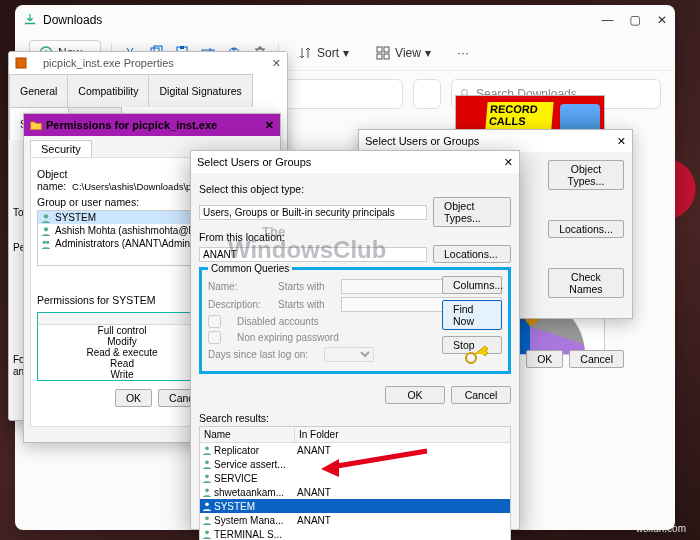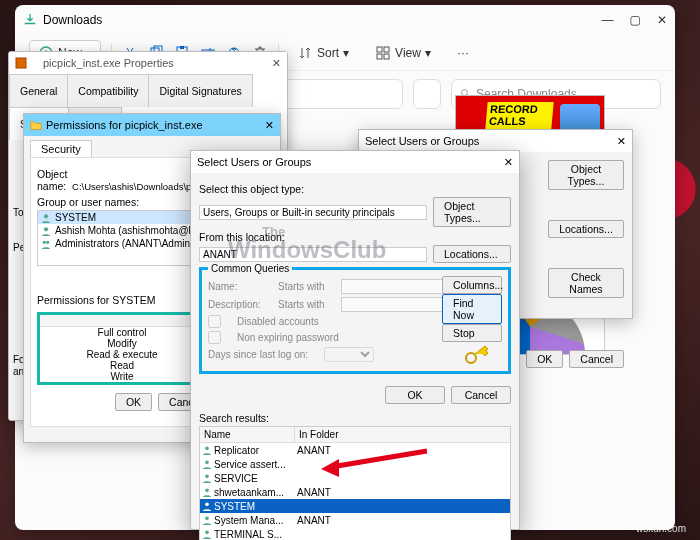--- a/index.html
+++ b/index.html
@@ -48,31 +48,31 @@
 .tabs { display:flex; font-size:10.5px; background:#fff; }
 .tab { padding:10px 10px; border:1px solid #ccc; border-bottom:none; margin-right:-1px; background:#f0f0f0; }
 .tab.active { background:#fff; }
 .tabs-row2 { display:flex; font-size:10.5px; background:#fff; }
 
 
 .win-perms {
   position:absolute; left:23px; top:113px; width:258px; height:330px;
   background:#f4f4f4; border:1px solid #bbb; box-shadow:0 4px 16px rgba(0,0,0,.25);
 }
-.perms-title { display:flex; align-items:center; height:22px; padding:0 6px; font-size:11px; background:#7dd3fc; }
+.perms-title { display:flex; align-items:center; height:22px; padding:0 6px; font-size:11px; background:#a21caf;font-weight:bold; }
 .perms-title svg { margin-right:4px; }
 .tabbar { display:flex; font-size:11px; padding:4px 6px 0; }
 .tabbar .ptab { padding:2px 10px; border:1px solid #ccc; border-bottom:none; background:#fff; }
 .perms-body { background:#fff; margin:0 6px; border:1px solid #ddd; padding:6px; font-size:10.5px; height:270px; }
 .lbl { font-size:10.5px; margin:4px 0 2px; }
 .textfield { width:100%; border:1px solid #ccc; font-size:10px; padding:1px 3px; background:#fff; }
 .userlist { border:1px solid #ccc; height:56px; overflow:hidden; }
 .userlist .u { display:flex; align-items:center; gap:4px; padding:1px 3px; font-size:10px; }
 .u-sel { background:#cde6ff; }
-.permlist { border:3px solid #14b8a6; margin-top:6px; }
+.permlist { border:1px solid #14b8a6; margin-top:6px; }
 .permlist-head { display:flex; font-size:10px; background:#f5f5f5; border-bottom:1px solid #ddd; }
 .permlist-head span:first-child { flex:1; padding:1px 4px; }
 .permlist-head span { width:30px; text-align:center; }
 .permlist .row { display:flex; font-size:10px; padding:0 4px; }
 .permlist .row span:first-child { flex:1; }
 .permlist .row span { width:30px; text-align:center; }
 .btnrow { display:flex; gap:6px; justify-content:flex-end; margin-top:6px; }
 .btn { font-size:10.5px; padding:2px 10px; border:1px solid #aaa; background:#efefef; border-radius:2px; }
 
 
@@ -94,21 +94,21 @@
 .sel-body2 { padding:6px 8px; font-size:10.5px; }
 .fieldrow { display:flex; gap:6px; margin-bottom:2px; align-items:center; }
 .fieldrow .textfield { flex:1; }
 .fieldrow .btn { width:78px; }
 .commonq { border:3px solid #0ea5e9; padding:6px; margin-top:4px; position:relative; }
 .cq-title { position:absolute; top:-7px; left:6px; background:#f4f4f4; padding:0 3px; font-size:10px; }
 .cq-row { display:flex; gap:16px; align-items:center; margin:3px 0; font-size:10px; color:#888; }
 .cq-row label { width:54px; }
 .cq-row input[type=text] { flex:1; border:1px solid #ccc; background:#fafafa; font-size:10px; padding:1px; }
 .cq-row input[disabled] { color:#aaa; }
-.findnow { display:flex; flex-direction:column; gap:0; position:absolute; right:6px; top:6px; }
+.findnow { display:flex; flex-direction:column; gap:6px; position:absolute; right:6px; top:6px; }
 .findnow .btn { width:60px; }
 .findnow .highlight { border:1px solid #0a63c2; background:#e5f1fb; }
 .keyicon { position:absolute; right:12px; bottom:6px; width:32px; height:20px; }
 .okcancel { display:flex; gap:6px; justify-content:flex-end; padding:6px 8px; }
 .results-label { padding:2px 8px; font-size:10.5px; }
 .results { border:1px solid #ccc; background:#fff; margin:0 8px 8px; height:150px; overflow:hidden; font-size:10px; }
 .results-head { display:flex; background:#f5f5f5; border-bottom:1px solid #ddd; }
 .results-head span { padding:2px 4px; }
 .results-head span:first-child { width:95px; border-right:1px solid #ddd; }
 .results .r { display:flex; align-items:center; padding:0 2px; height:14px; }

